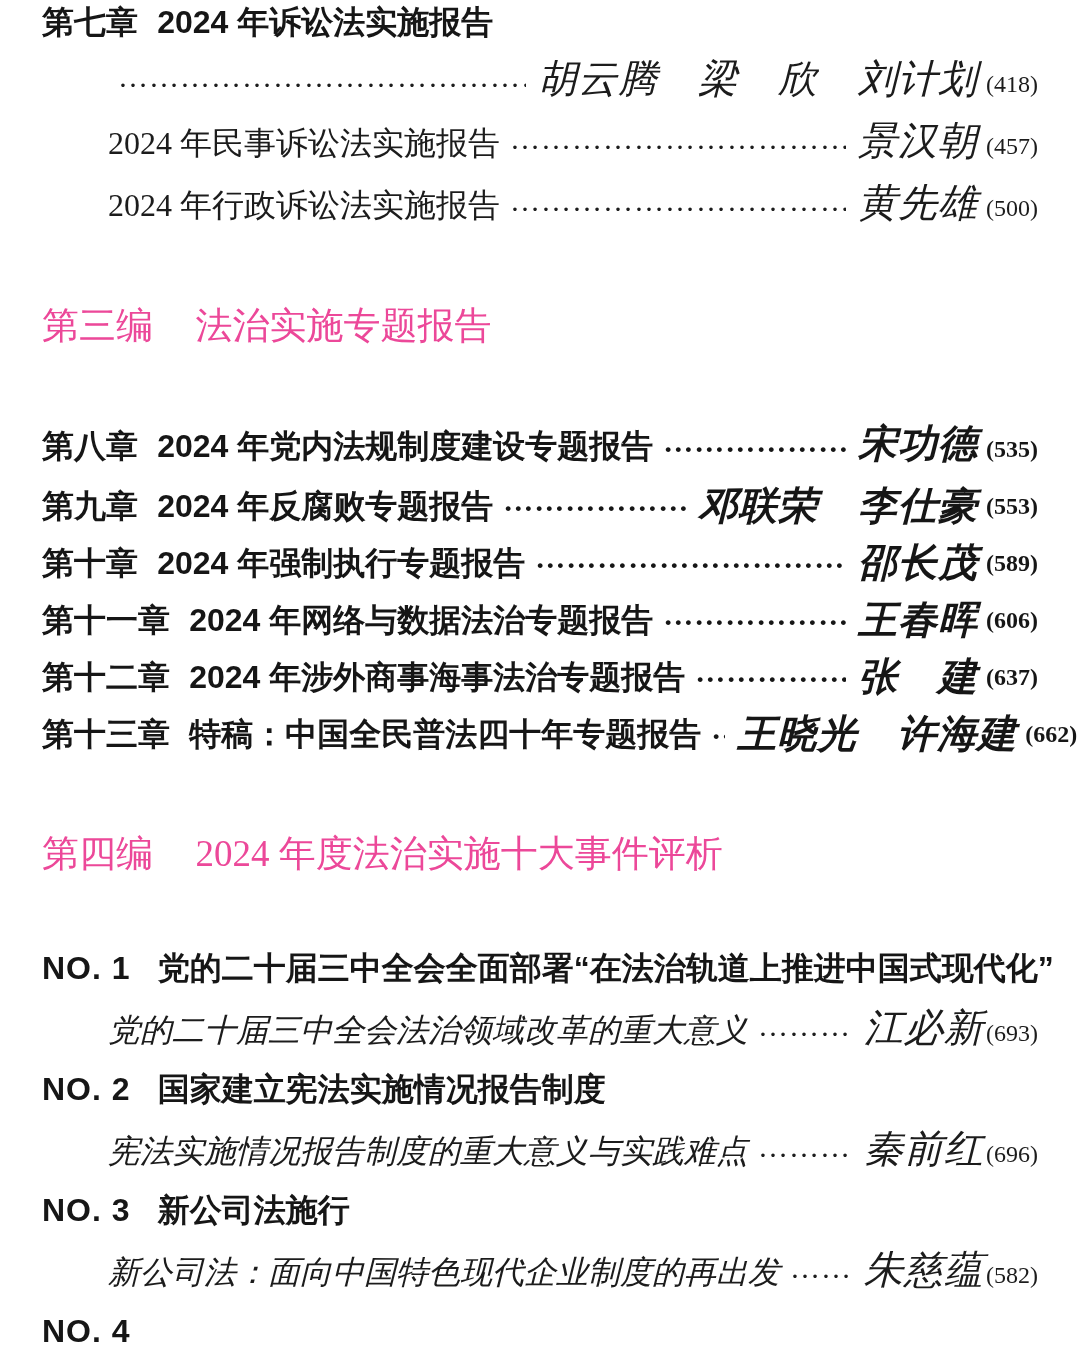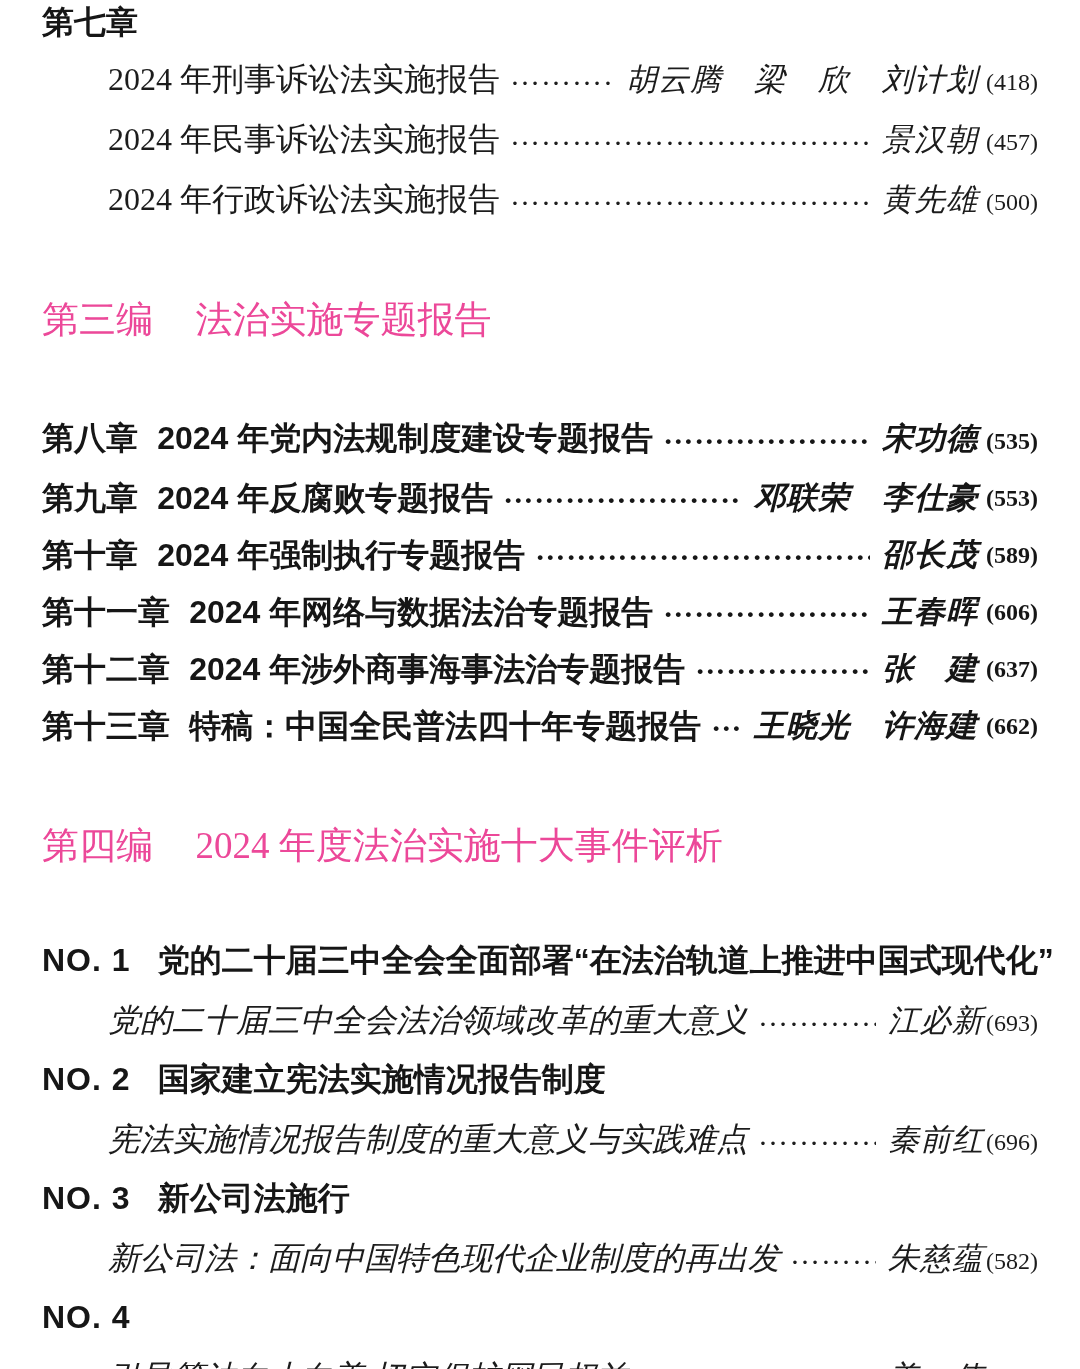--- a/index.html
+++ b/index.html
@@ -36,21 +36,21 @@
     white-space: nowrap;
     margin-left: 10px;
     margin-right: 12px;
     min-width: 14px;
     font-family: "Liberation Serif", serif;
     font-size: 30px;
     font-style: normal;
   }
   .dots { position: relative; top: -0.18em; letter-spacing: 1px; }
 
-  .authors { flex: 0 0 auto; letter-spacing: 1px; font-size: 31px; }
+  .authors { flex: 0 0 auto; letter-spacing: 1px; font-size: 39px; }
   .pagenum { flex: 0 0 auto; font-family: "Liberation Serif", serif; font-style: normal; margin-left: 8px; font-size: 24px; }
 
   .part-heading {
     font-family: "Liberation Serif", serif;
     font-weight: 400;
     font-size: 37px;
     line-height: 48px;
     color: #ec4899;
     white-space: nowrap;
   }
@@ -65,24 +65,24 @@
   .event-sub { margin-top: 20px; margin-left: 66px; }
   .event-sub .pagenum { margin-left: 2px; }
 </style>
 </head>
 <body>
 
 <div class="page">
 
   <div class="row hei">
     <span class="row-label">第七章</span>
+    <span>2024 年诉讼法实施报告</span>
   </div>
 
   <div class="row song entry">
-    <span>2024 年刑事诉讼法实施报告</span>
     <span class="leader"><span class="dots">…………………………………………………………………………………………………………</span></span>
     <span class="kai authors">胡云腾　梁　欣　刘计划</span>
     <span class="pagenum">(418)</span>
   </div>
   <div class="row song entry">
     <span>2024 年民事诉讼法实施报告</span>
     <span class="leader"><span class="dots">…………………………………………………………………………………………………………</span></span>
     <span class="kai authors">景汉朝</span>
     <span class="pagenum">(457)</span>
   </div>

